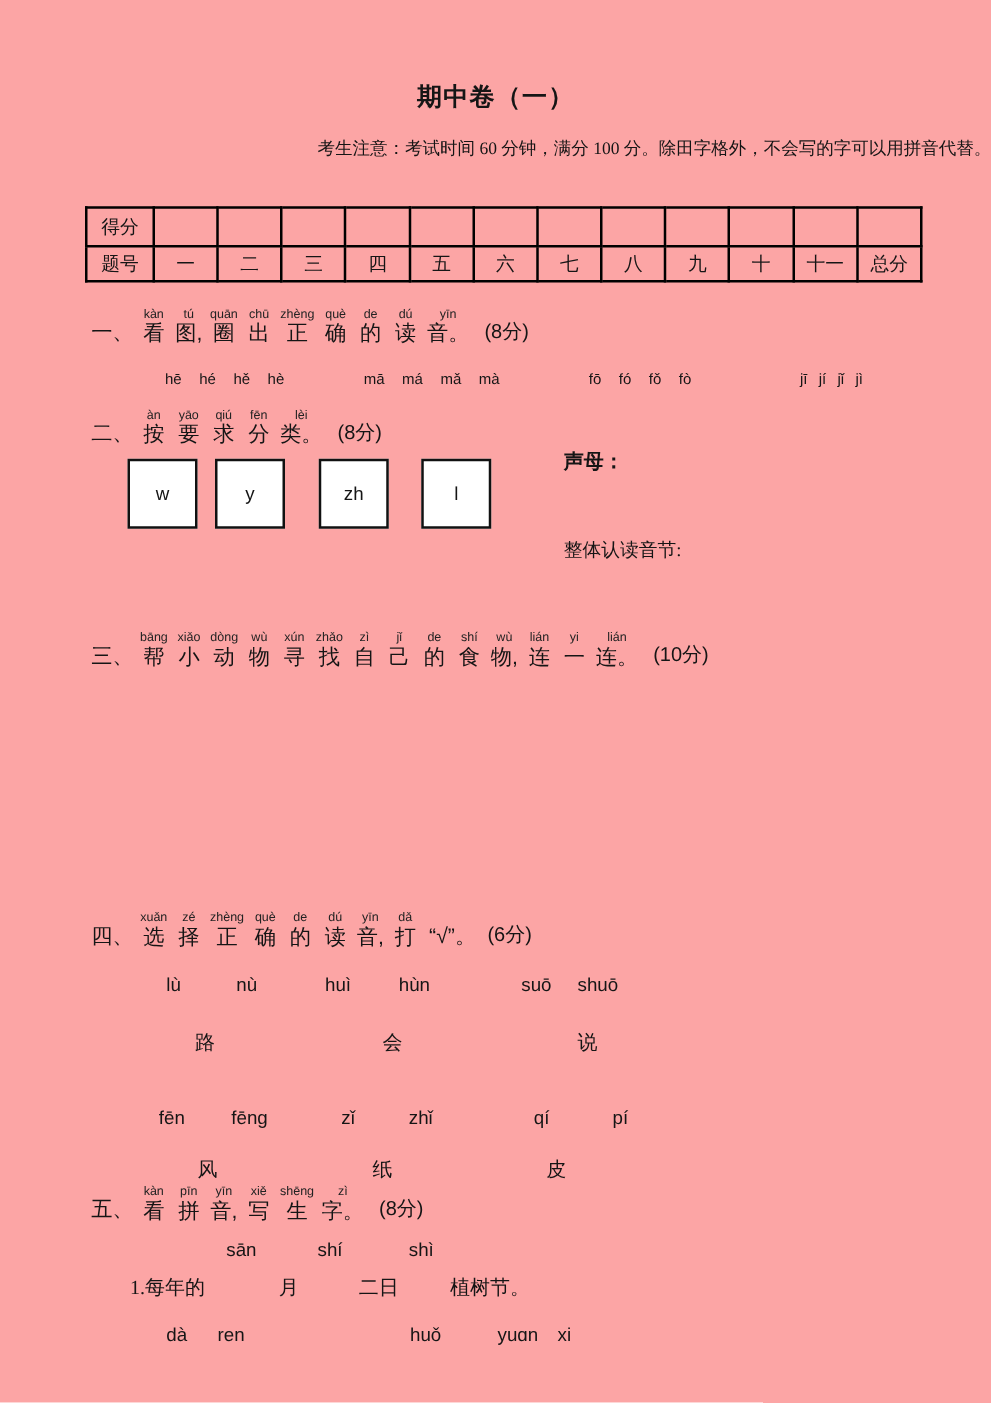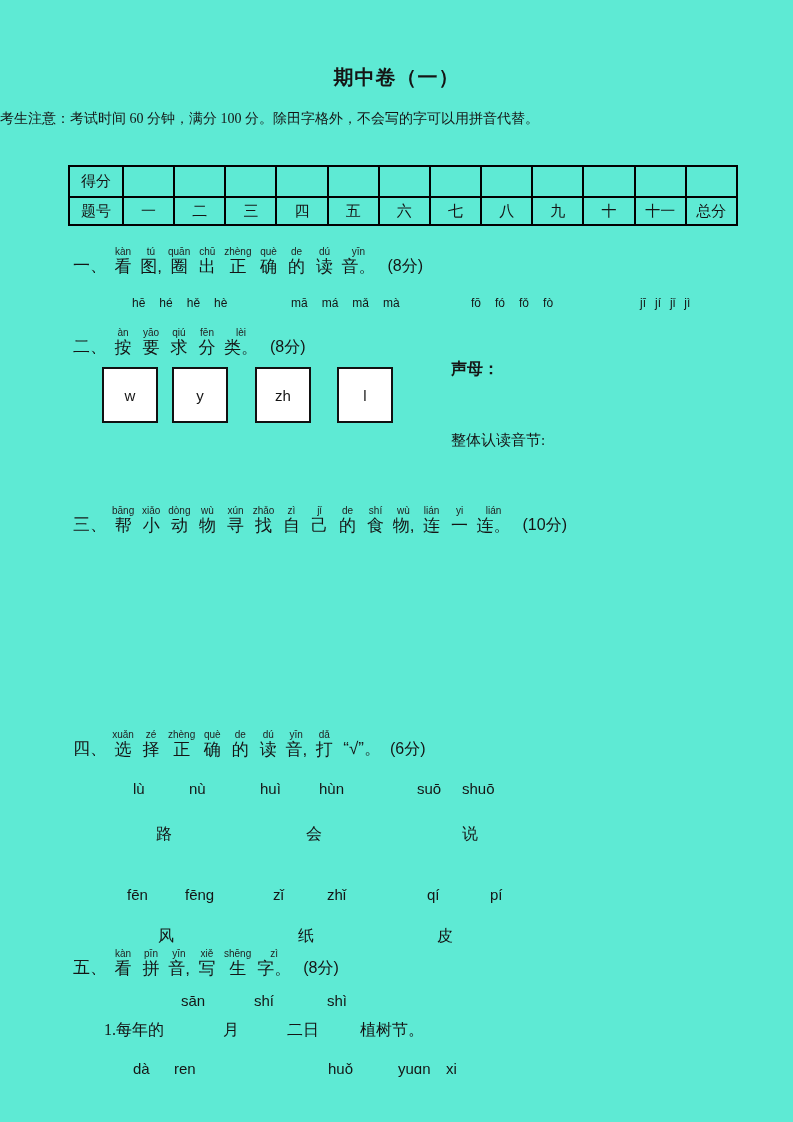--- a/index.html
+++ b/index.html
@@ -1,26 +1,26 @@
 <!DOCTYPE html>
 <html><head>
 <meta charset="utf-8">
 <style>
   * { margin:0; padding:0; box-sizing:border-box; }
   html,body { background:#ffffff; }
   .page {
-    position:relative; width:793px; height:1122px; background:#5eead4;
+    position:relative; width:793px; height:1122px; background:#fca5a5;
     color:#151515; font-family:"Liberation Sans", sans-serif; overflow:hidden;
   }
   .abs { position:absolute; }
 
   
   .title { top:64px; left:0; width:100%; text-align:center;
            font-size:20px; font-weight:700; letter-spacing:1px; }
-  .notice { top:110px; left:0; width:100%; text-align:left;
+  .notice { top:110px; left:0; width:100%; text-align:right;
             font-size:14px; font-family:"Liberation Serif", serif; }
 
   
   .score-table { left:68px; top:165px; width:670px; border-collapse:collapse;
                  table-layout:fixed; font-family:"Liberation Serif", serif; }
   .score-table td { border:2px solid #000; text-align:center; vertical-align:middle;
                     font-size:15px; height:31px; padding:0; }
   .score-table tr:nth-child(2) td { height:28px; }
   .score-table td.lab { width:54px; }
 

